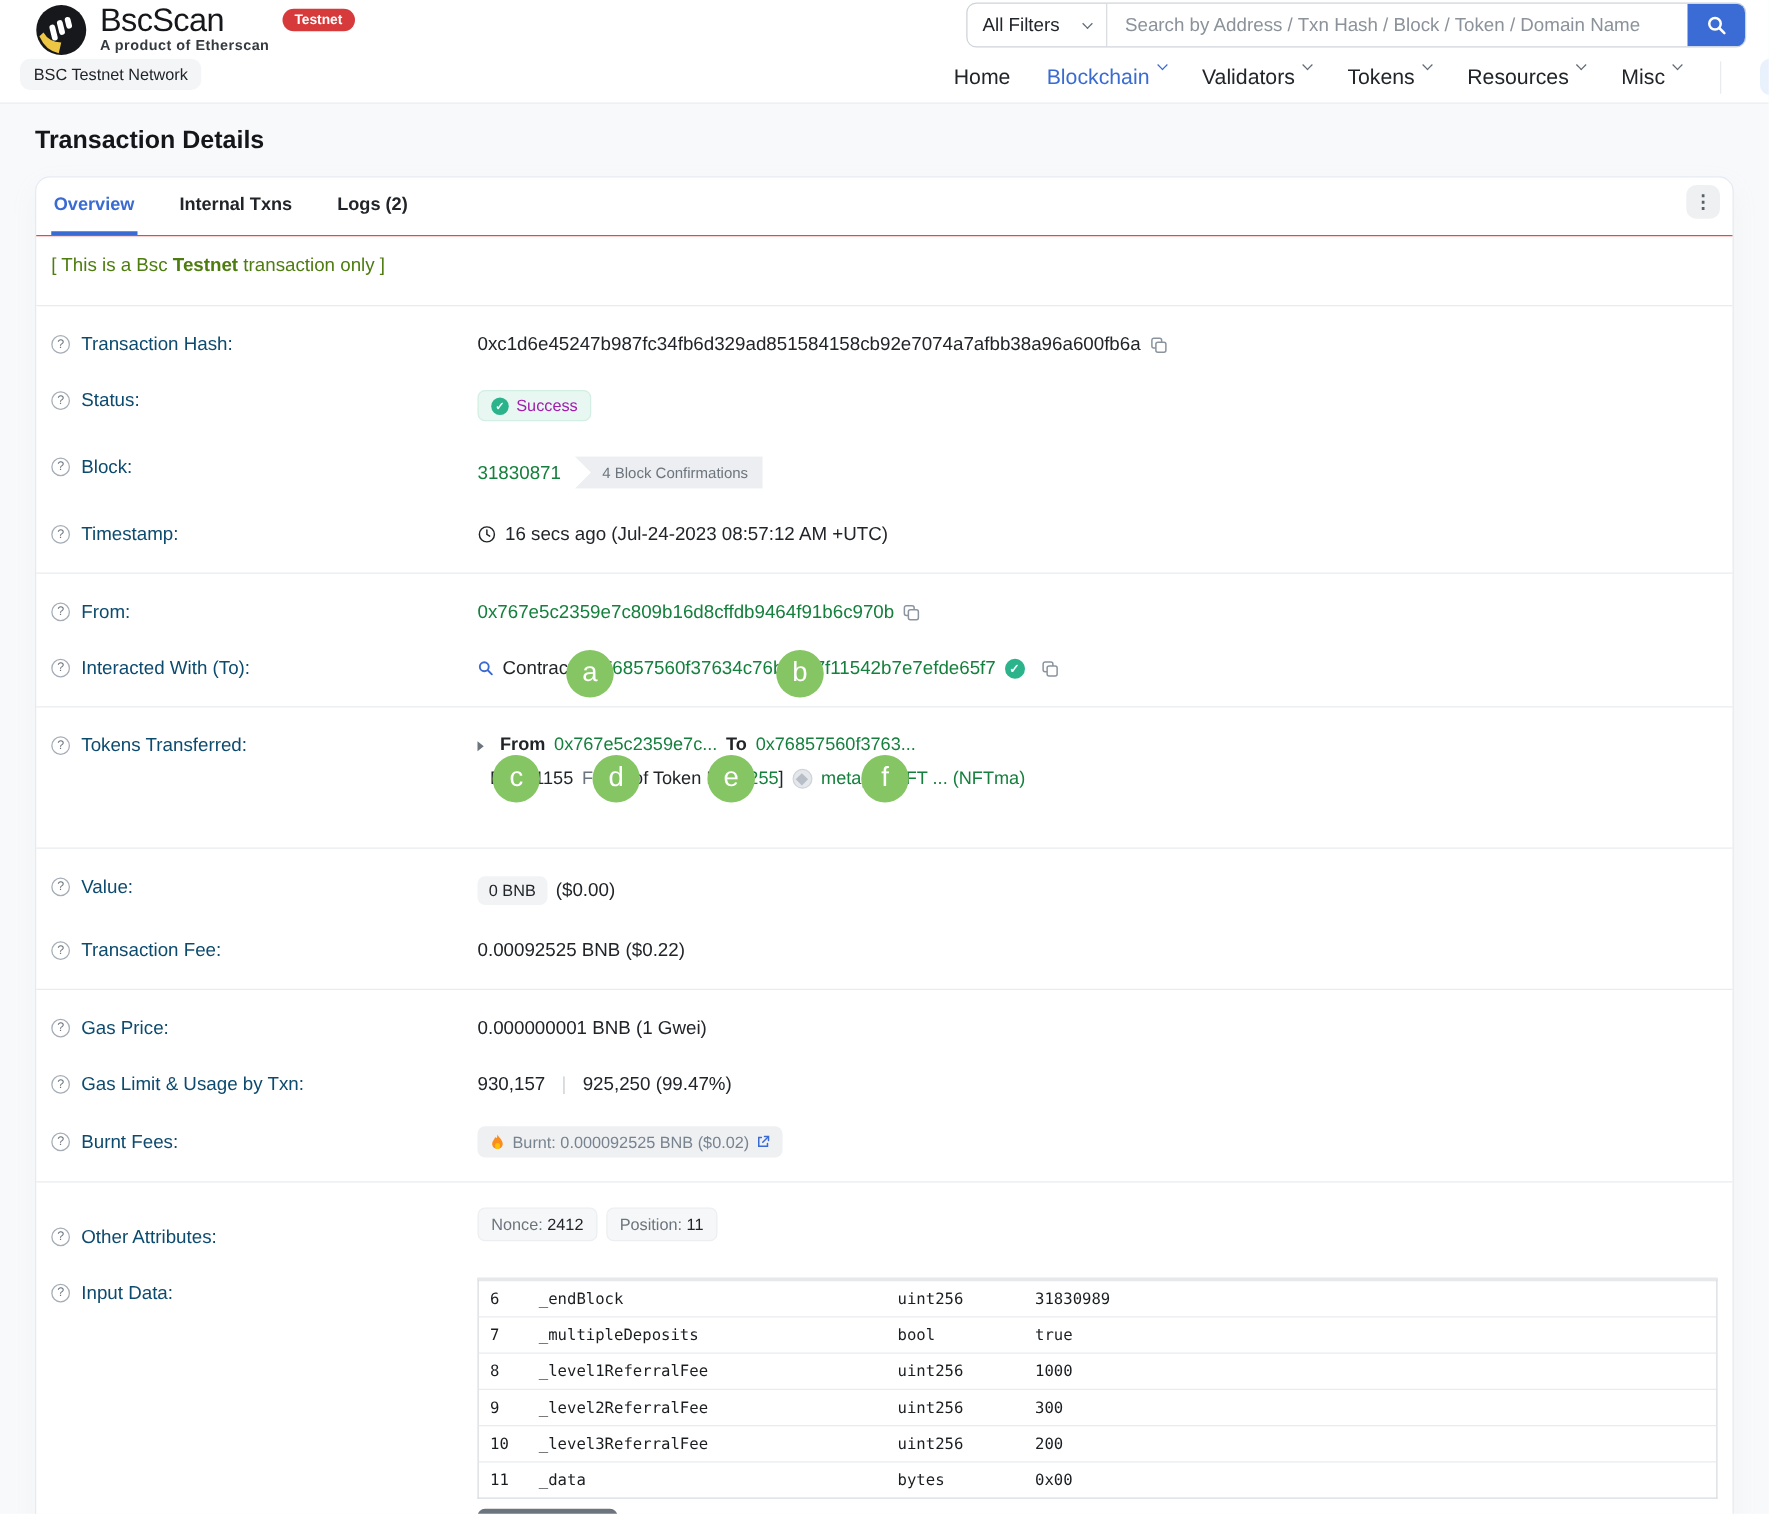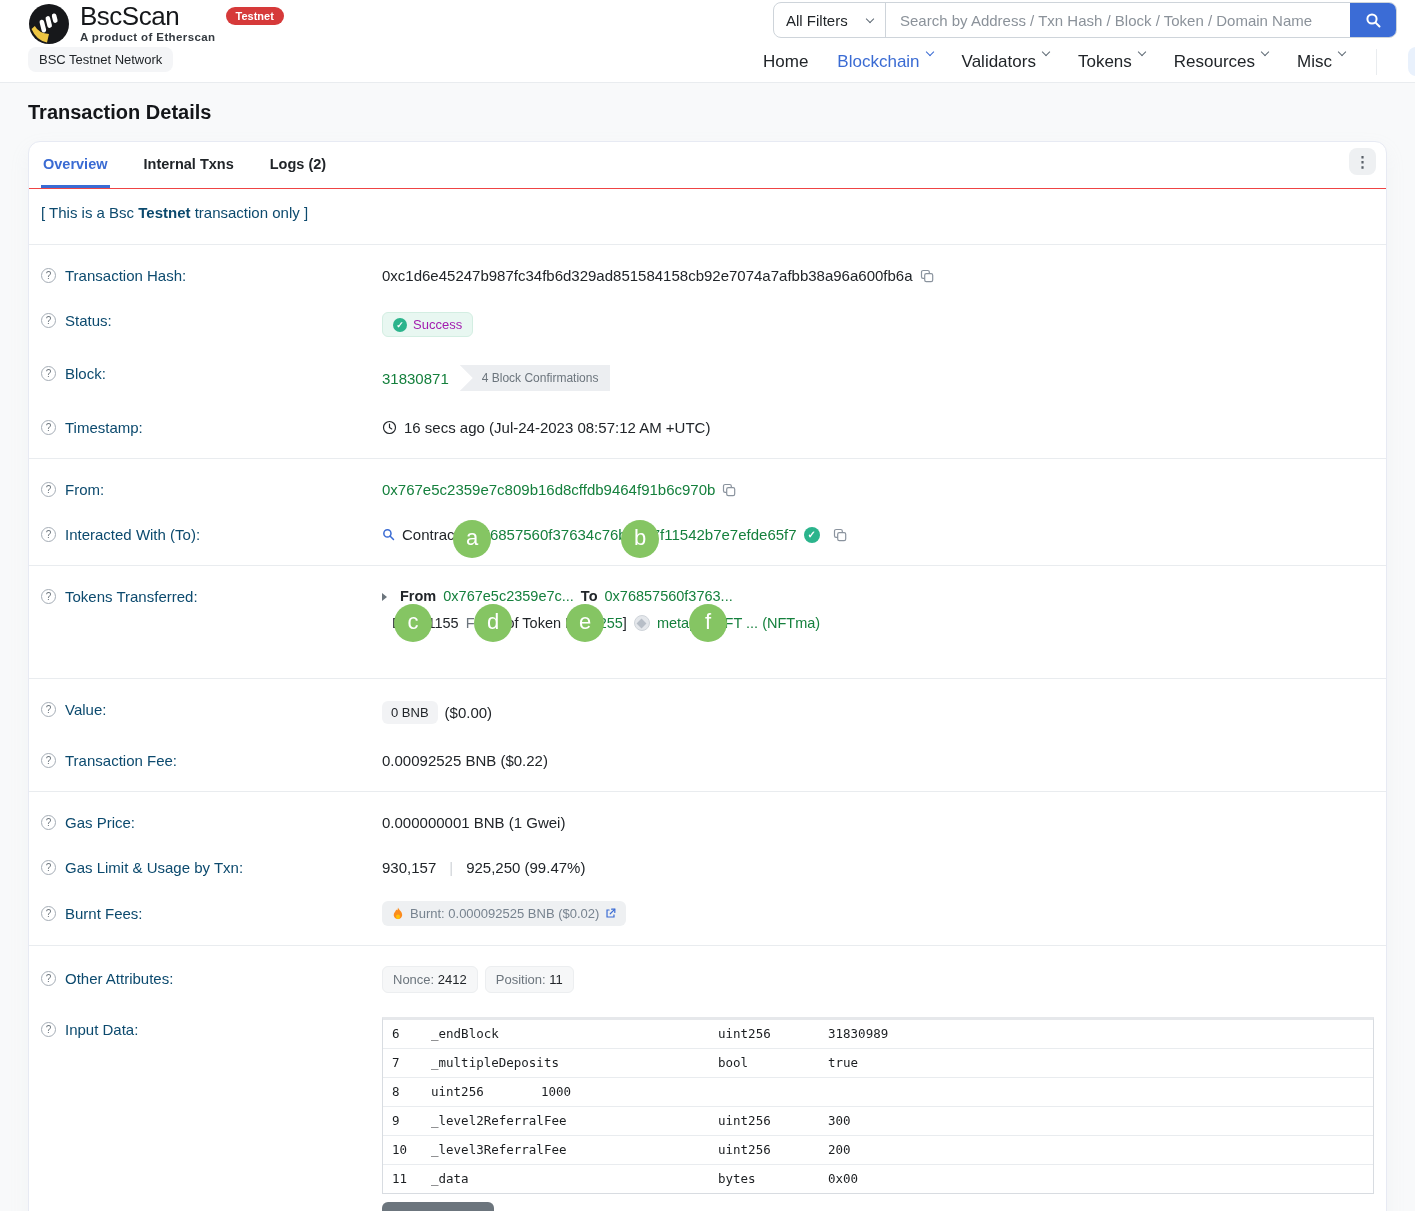--- a/index.html
+++ b/index.html
@@ -5,21 +5,21 @@
   *{box-sizing:border-box;margin:0;padding:0}
   html,body{width:1415px;height:1211px;overflow:hidden}
   body{font-family:"Liberation Sans",sans-serif;background:#f8f9fa;color:#212529;position:relative;font-size:15px}
   .link{color:#15803d;cursor:pointer}
   
   .hdr{background:#fff;height:83px;border-bottom:1px solid #e9ecef;position:relative}
   .brand{position:absolute;left:28px;top:3px;display:flex;align-items:flex-start;gap:10px}
   .brand-txt .bname{font-size:26px;font-weight:400;color:#15171a;line-height:26px;letter-spacing:-.5px}
   .brand-txt .btag{font-size:11.5px;font-weight:700;color:#343a40;letter-spacing:.4px;margin-top:2px}
   .tpill{background:#d63a3a;color:#fff;font-size:11px;font-weight:700;border-radius:10px;padding:3px 10px;margin-top:4px}
-  .netchip{position:absolute;left:28px;top:47px;background:#f4f5f7;border-radius:8px;padding:5px 11px;font-size:13px;color:#212529}
+  .netchip{position:absolute;left:16px;top:47px;background:#f4f5f7;border-radius:8px;padding:5px 11px;font-size:13px;color:#212529}
   .search{position:absolute;left:773px;top:2px;width:624px;height:36px;display:flex;border:1px solid #ced4da;border-radius:8px;background:#fff;overflow:hidden}
   .sfilter{width:112px;border-right:1px solid #ced4da;display:flex;align-items:center;justify-content:space-between;padding:0 12px;font-size:15px;color:#212529;cursor:pointer}
   .sinput{flex:1;border:0;outline:none;padding:0 14px;font-size:15px;color:#212529;font-family:"Liberation Sans",sans-serif}
   .sinput::placeholder{color:#8b929a}
   .sbtn{width:46px;background:#3b6cd6;border:0;display:flex;align-items:center;justify-content:center;cursor:pointer}
   .nav{position:absolute;left:763px;top:47px;display:flex;align-items:center;gap:29px}
   .nav .nitem{font-size:17px;color:#212529;display:flex;align-items:flex-start;gap:7px;cursor:pointer}
   .nav .nitem.active{color:#3a6bd3}
   .caret{width:6px;height:6px;border:solid #5f6a75;border-width:0 1.5px 1.5px 0;transform:rotate(45deg);margin-top:-3px}
   .nitem.active .caret{border-color:#3a6bd3}
@@ -27,21 +27,21 @@
   .tnetbtn{background:#e9f1fc;color:#3a6bd3;font-size:13px;border-radius:8px;padding:7px 13px;cursor:pointer}
   
   .main{padding:0 28px}
   .ptitle{font-size:20px;font-weight:600;color:#141619;margin-top:18px;margin-bottom:17px}
   .card{background:#fff;border:1px solid #e7eaf3;border-radius:12px;box-shadow:0 .5rem 1.2rem rgba(189,197,209,.1)}
   .tabs{padding:14px 12px 0;display:flex;gap:32px;border-bottom:1px solid #ef4444;position:relative}
   .tab{font-size:14.5px;font-weight:600;color:#212529;padding:0 2px 13px;border-bottom:3px solid transparent;cursor:pointer}
   .tab.active{color:#3a6bd3;border-bottom-color:#3a6bd3}
   .kebab{position:absolute;right:10px;top:6px;width:27px;height:27px;background:#eef0f2;border-radius:8px;border:0;cursor:pointer;color:#596068;font-size:15px;line-height:27px}
   .kebab::after{content:"\22EE";font-weight:700}
-  .notice{padding:15px 12px 23px;border-bottom:1px solid #e9ecef;color:#0c4a6e;font-size:15px}
+  .notice{padding:15px 12px 23px;border-bottom:1px solid #e9ecef;color:#4d7c0f;font-size:15px}
   .sec{padding:8px 12px;border-bottom:1px solid #e9ecef}
   .row{display:flex;align-items:flex-start;padding:14px 0}
   .row .lbl{width:341px;flex:none;display:flex;align-items:center;gap:9px;color:#0c4a6e}
   .row .val{flex:1;display:flex;align-items:center;flex-wrap:wrap;gap:7px;min-width:0}
   .qicon{width:15px;height:15px;flex:none;border:1.2px solid #a5adb6;border-radius:50%;color:#6c757d;font-size:10px;display:inline-flex;align-items:center;justify-content:center}
   .qicon::after{content:"?"}
   .badge-success{display:inline-flex;align-items:center;gap:6px;background:#e8f7f1;border:1px solid #d3eee2;color:#a21caf;font-size:13px;border-radius:6px;padding:4px 10px}
   .ckc{width:14px;height:14px;border-radius:50%;background:#2bb48c;color:#fff;font-size:9px;display:inline-flex;align-items:center;justify-content:center}
   .ckc::after{content:"\2713";font-weight:700}
   .ckc.big{width:16px;height:16px;font-size:10px}
@@ -348,21 +348,21 @@
                   <path d="M10.5 1.5L5.7 6.3"></path>
                 </svg>
             </span>
           </span>
         </div>
       </div>
     </div>
 
     <div class="sec">
       <div class="row" style="padding:12px 0">
-        <div class="lbl" style="margin-top:4px">
+        <div class="lbl" style="margin-top:15px">
             <span class="qicon"></span>
             <span>Other Attributes:</span>
           </div>
         <div class="val">
           <span class="abadge"><span class="k">Nonce:</span> <span>2412</span></span>
           <span class="abadge"><span class="k">Position:</span> <span>11</span></span>
         </div>
       </div>
       <div class="row" style="padding:12px 0 22px">
         <div class="lbl" style="margin-top:4px">
@@ -378,20 +378,21 @@
                 <span class="c-val">31830989</span>
               </div>
             <div class="itr">
                 <span class="c-idx">7</span>
                 <span class="c-name">_multipleDeposits</span>
                 <span class="c-type">bool</span>
                 <span class="c-val">true</span>
               </div>
             <div class="itr">
                 <span class="c-idx">8</span>
+                <span class="c-name">_level1ReferralFee</span>
                 <span class="c-type">uint256</span>
                 <span class="c-val">1000</span>
               </div>
             <div class="itr">
                 <span class="c-idx">9</span>
                 <span class="c-name">_level2ReferralFee</span>
                 <span class="c-type">uint256</span>
                 <span class="c-val">300</span>
               </div>
             <div class="itr">

